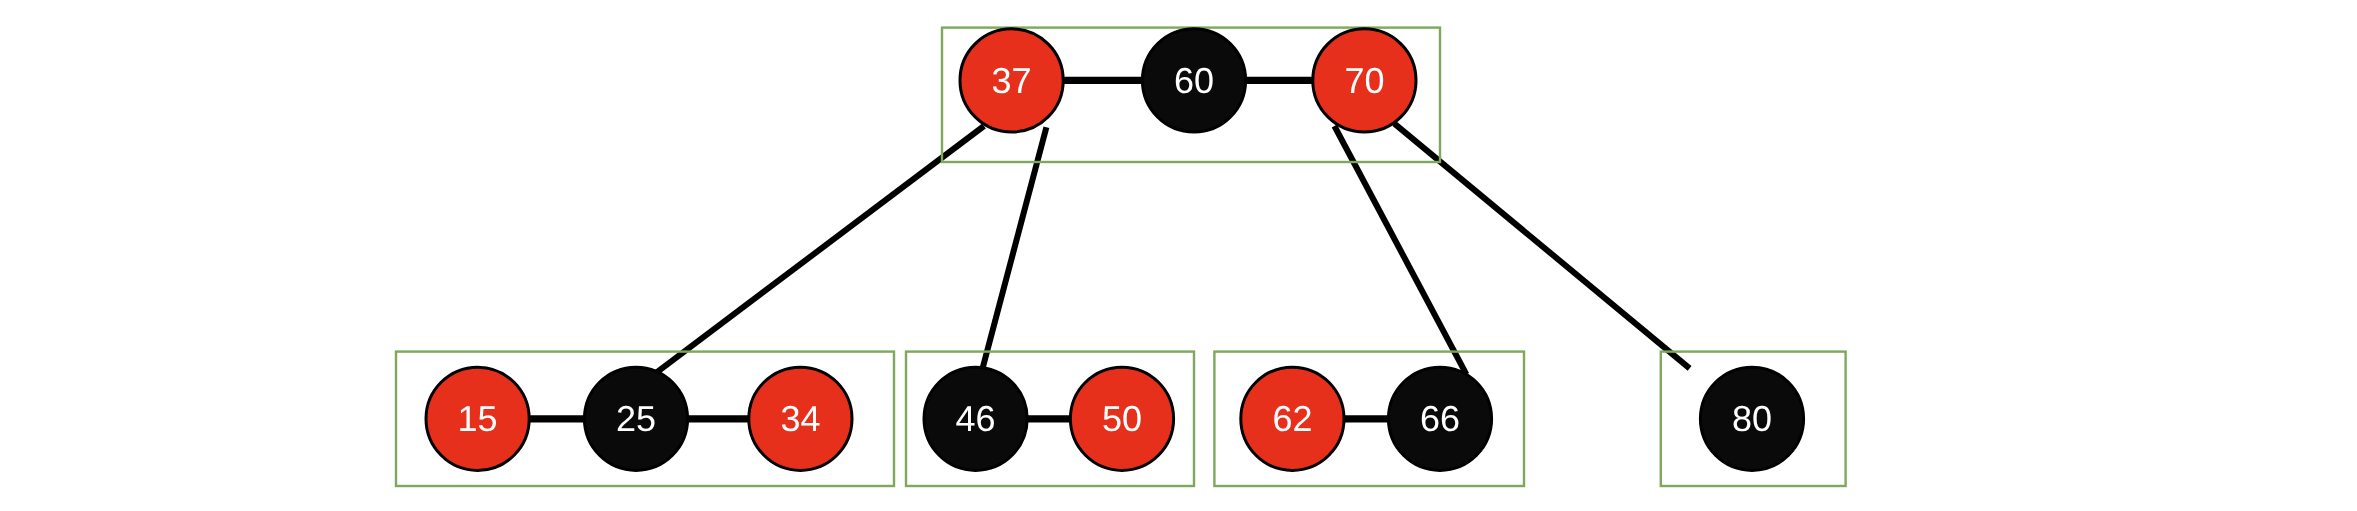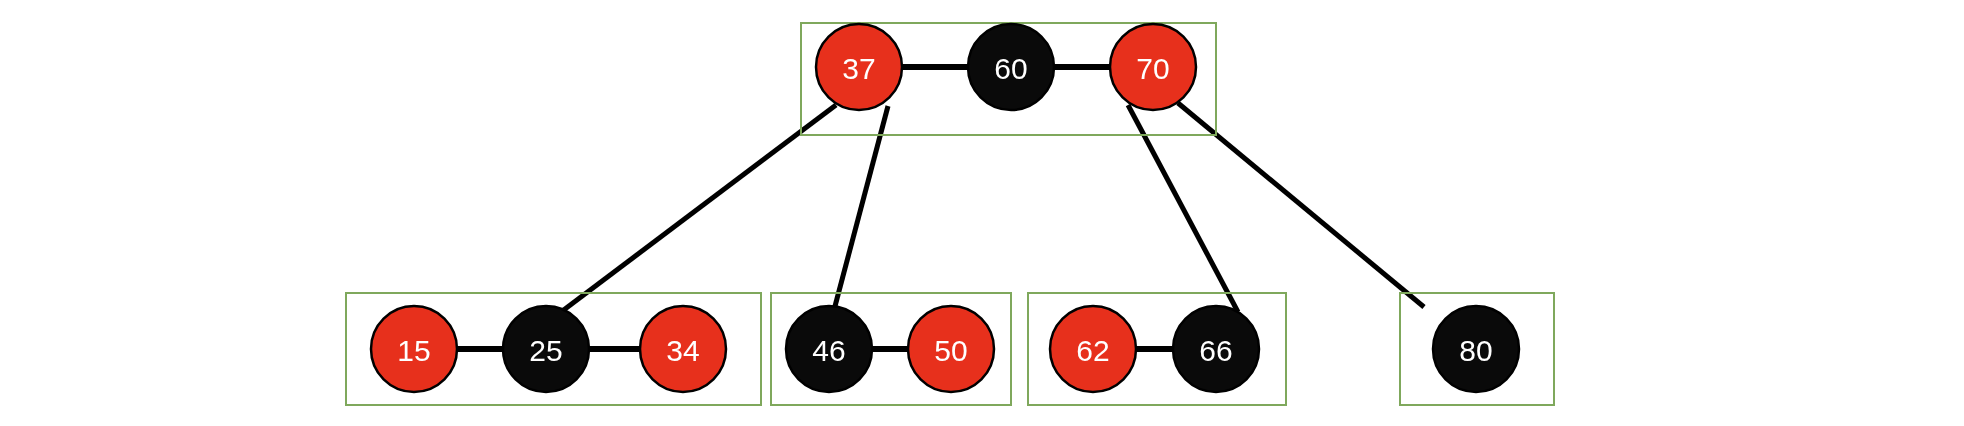--- a/index.html
+++ b/index.html
@@ -11,21 +11,20 @@
     width: 1964px;
     height: 426px;
     font-family: "Liberation Sans", sans-serif;
     overflow: hidden;
   }
   #canvas-root {
     position: relative;
     width: 1560px;
     height: 426px;
     background: #ffffff;
-    margin-left: 16px;
   }
   #tree-svg {
     position: absolute;
     left: 0;
     top: 0;
     width: 1964px;
     height: 426px;
     display: block;
   }
   .group-box {

